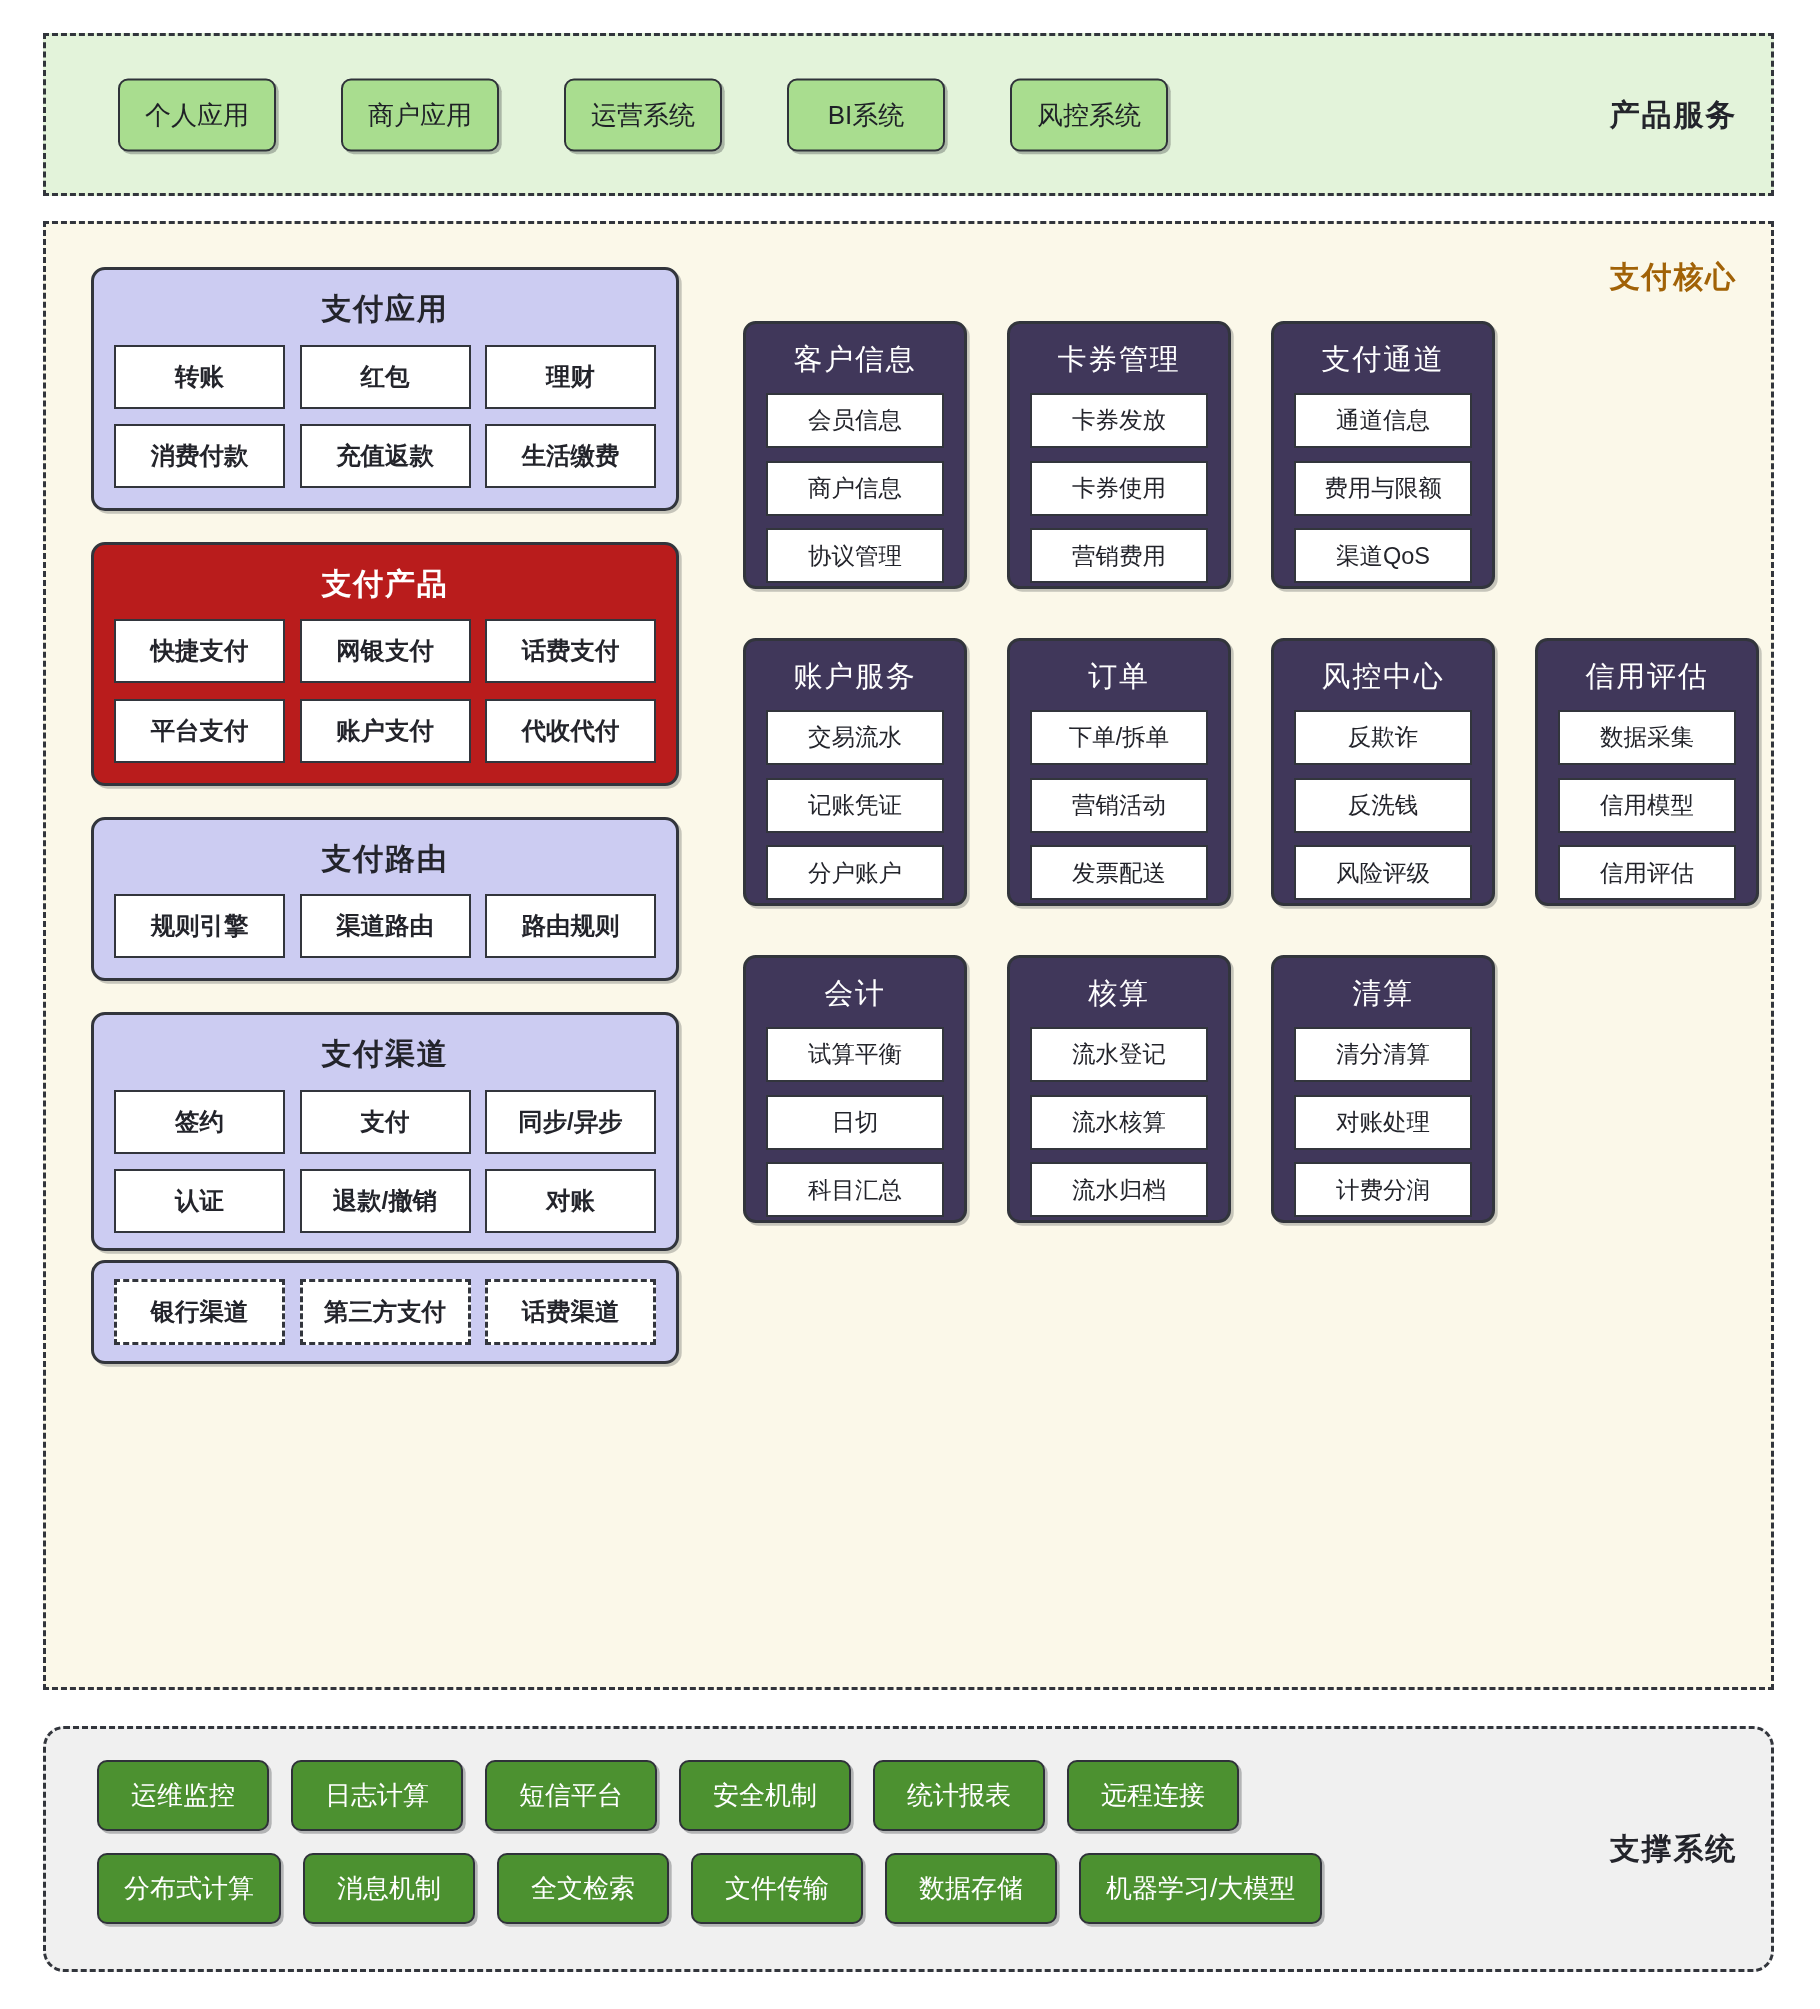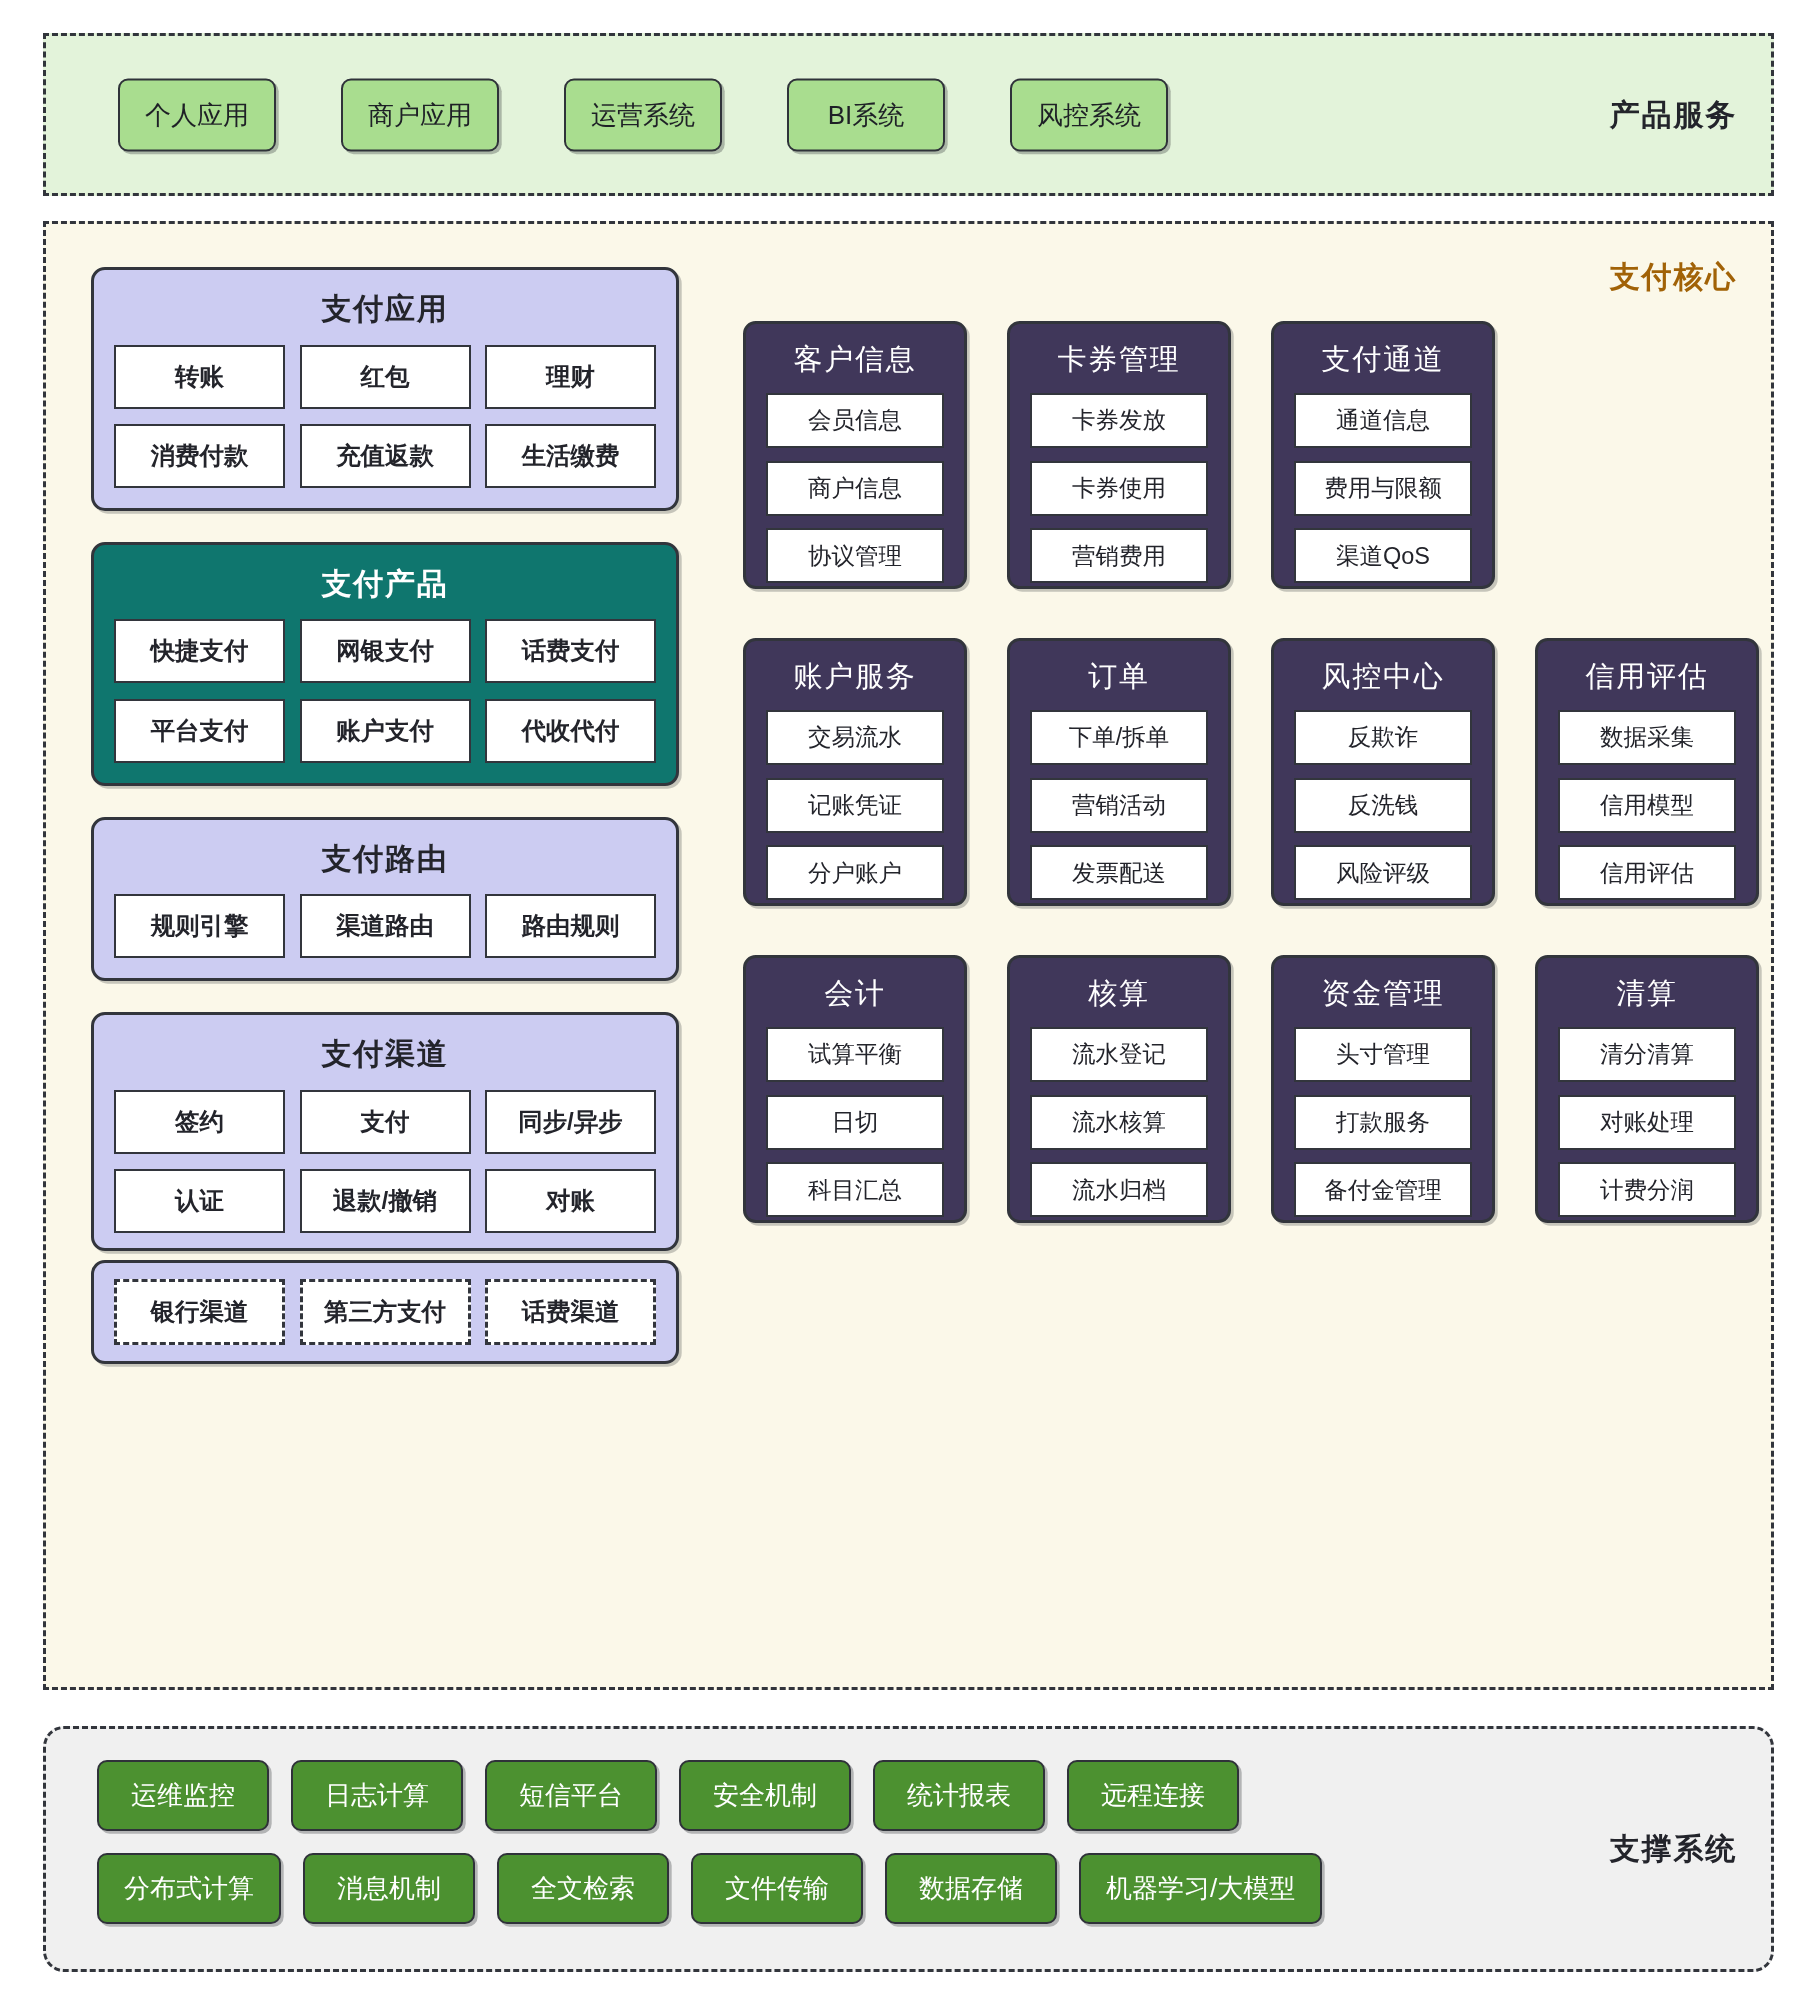--- a/index.html
+++ b/index.html
@@ -66,21 +66,21 @@
   .group{
     box-sizing:border-box;
     border:3.6px solid #32353c;
     border-radius:14px;
     padding:14.5px 20px 20px 20px;
     margin-bottom:31px;
     background:#ccccf2;
     box-shadow:2.7px 2.7px 0 rgba(40,42,48,.25);
     font-weight:bold;
   }
-  .group.orange{background:#0f766e;}
+  .group.orange{background:#b91c1c;}
   .group-title{
     text-align:center;
     font-size:30px;
     letter-spacing:1.8px;
     padding:4.5px 0 14.5px 0;
     color:#23242b;
   }
   .group.orange .group-title{color:#ffffff;}
   .grid3{display:grid;grid-template-columns:repeat(3,1fr);gap:15.4px 14.5px;}
   .cell{
@@ -272,26 +272,20 @@
           <div class="card-item">日切</div>
           <div class="card-item">科目汇总</div>
         </div>
         <div class="card">
           <div class="card-title">核算</div>
           <div class="card-item">流水登记</div>
           <div class="card-item">流水核算</div>
           <div class="card-item">流水归档</div>
         </div>
         <div class="card">
-          <div class="card-title">资金管理</div>
-          <div class="card-item">头寸管理</div>
-          <div class="card-item">打款服务</div>
-          <div class="card-item">备付金管理</div>
-        </div>
-        <div class="card">
           <div class="card-title">清算</div>
           <div class="card-item">清分清算</div>
           <div class="card-item">对账处理</div>
           <div class="card-item">计费分润</div>
         </div>
       </div>
   </div>
 
   <div class="section" id="support-systems">
     <div class="ss-rows">

